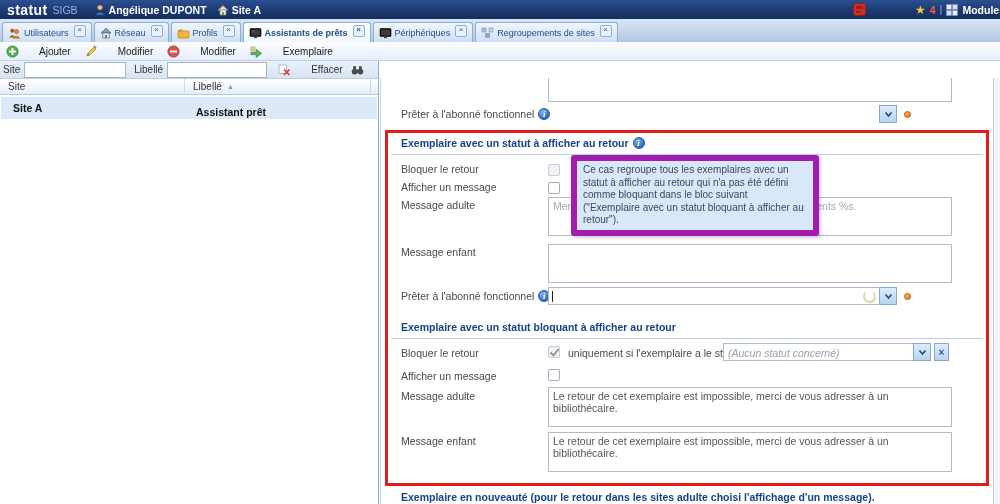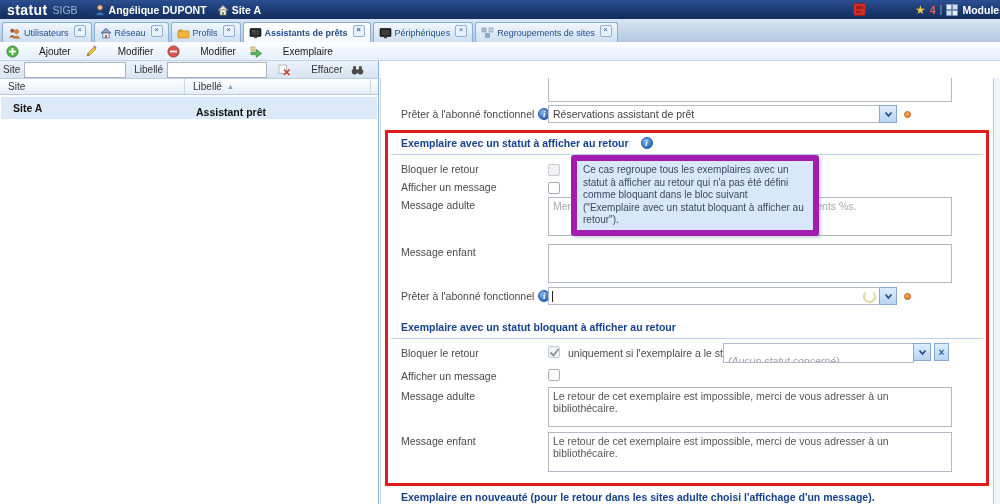--- a/index.html
+++ b/index.html
@@ -52,26 +52,26 @@
 
   
   #rightpanel{left:380px;top:61px;width:620px;height:443px;background:#fff;}
   #rp-header{left:0;top:0;width:620px;height:17px;
     background:linear-gradient(#e8f1fc 0%,#d3e3f6 55%,#c3d7ef 100%);
     border-bottom:1px solid #99bbe8;color:#15428b;font-weight:bold;font-size:10.5px;
     display:flex;align-items:center;padding-left:9px;box-sizing:border-box;margin-top:20px;}
   #rp-content{left:0;top:17px;width:620px;height:426px;background:#fff;border-left:1px solid #c4d6ea;}
 
   .lbl{font-size:10.5px;color:#4a4a4a;white-space:nowrap;display:flex;align-items:center;gap:4px;}
-  .sect-title{font-size:10.5px;font-weight:bold;color:#15428b;display:flex;align-items:center;gap:12px;white-space:nowrap;}
+  .sect-title{font-size:10.5px;font-weight:bold;color:#15428b;display:flex;align-items:center;gap:4px;white-space:nowrap;}
   .sect-line{height:1px;background:#bdd2ea;}
 
   .field,.ta{border:1px solid #b3b9c9;background:#fff;font-family:inherit;}
   .combo-val{font-size:10.5px;color:#444;padding:0 4px;line-height:16px;white-space:nowrap;overflow:hidden;}
-  .combo-empty{font-size:10.5px;font-style:italic;color:#9aa0a8;padding:9px 4px;line-height:16px;white-space:nowrap;overflow:hidden;}
+  .combo-empty{font-size:10.5px;font-style:italic;color:#9aa0a8;padding:1px 4px;line-height:16px;white-space:nowrap;overflow:hidden;}
   .vbtn{background:linear-gradient(#dfedfc,#b9d3ef);border:1px solid #86a9cf;display:flex;align-items:center;justify-content:center;}
   .xbtn{background:linear-gradient(#dfedfc,#b9d3ef);border:1px solid #86a9cf;color:#2a5b9e;font-weight:bold;
     font-size:10px;display:flex;align-items:center;justify-content:center;}
   .ta{resize:none;font-size:10.5px;color:#555;padding:2px 4px;}
   .ta::placeholder{color:#a9a9a9;opacity:1;}
   .caret{width:1px;height:11px;background:#222;}
   .loading-glyph{width:9px;height:9px;border:2px solid #ded7a6;border-top-color:transparent;border-radius:50%;}
 
   .cb{width:12px;height:12px;background:#fff;border:1px solid #a6adb8;border-radius:2px;}
   .cb.disabled{background:#f1f2f4;border-color:#c6ccd4;}
@@ -289,21 +289,20 @@
     </div>
 
     <div class="abs" id="rp-content">
 
       <textarea class="ta abs" style="left: 167px; top: 0px; width: 404px; height: 24px; border-top: none;"></textarea>
 
       <div class="abs lbl" style="left:20px;top:30px;">
         <span>Prêter à l'abonné fonctionnel</span>
         <span class="info-icon">i</span>
       </div>
-      <div class="abs field combo-val" style="left:167px;top:27px;width:332px;height:18px;">Réservations assistant de prêt</div>
       <div class="abs vbtn" style="left:498px;top:27px;width:18px;height:18px;">
         <svg width="11" height="11">
             <polyline points="2.5,3.5 5.5,7 8.5,3.5" fill="none" stroke="#1e4d8c" stroke-width="1.7"></polyline>
           </svg>
       </div>
       <span class="abs orange-dot" style="left:523px;top:33px;"></span>
 
       <div class="abs" id="redbox" style="left:4px;top:52px;width:604px;height:356px;">
 
         <div class="abs sect-title" style="left:13px;top:4px;">

